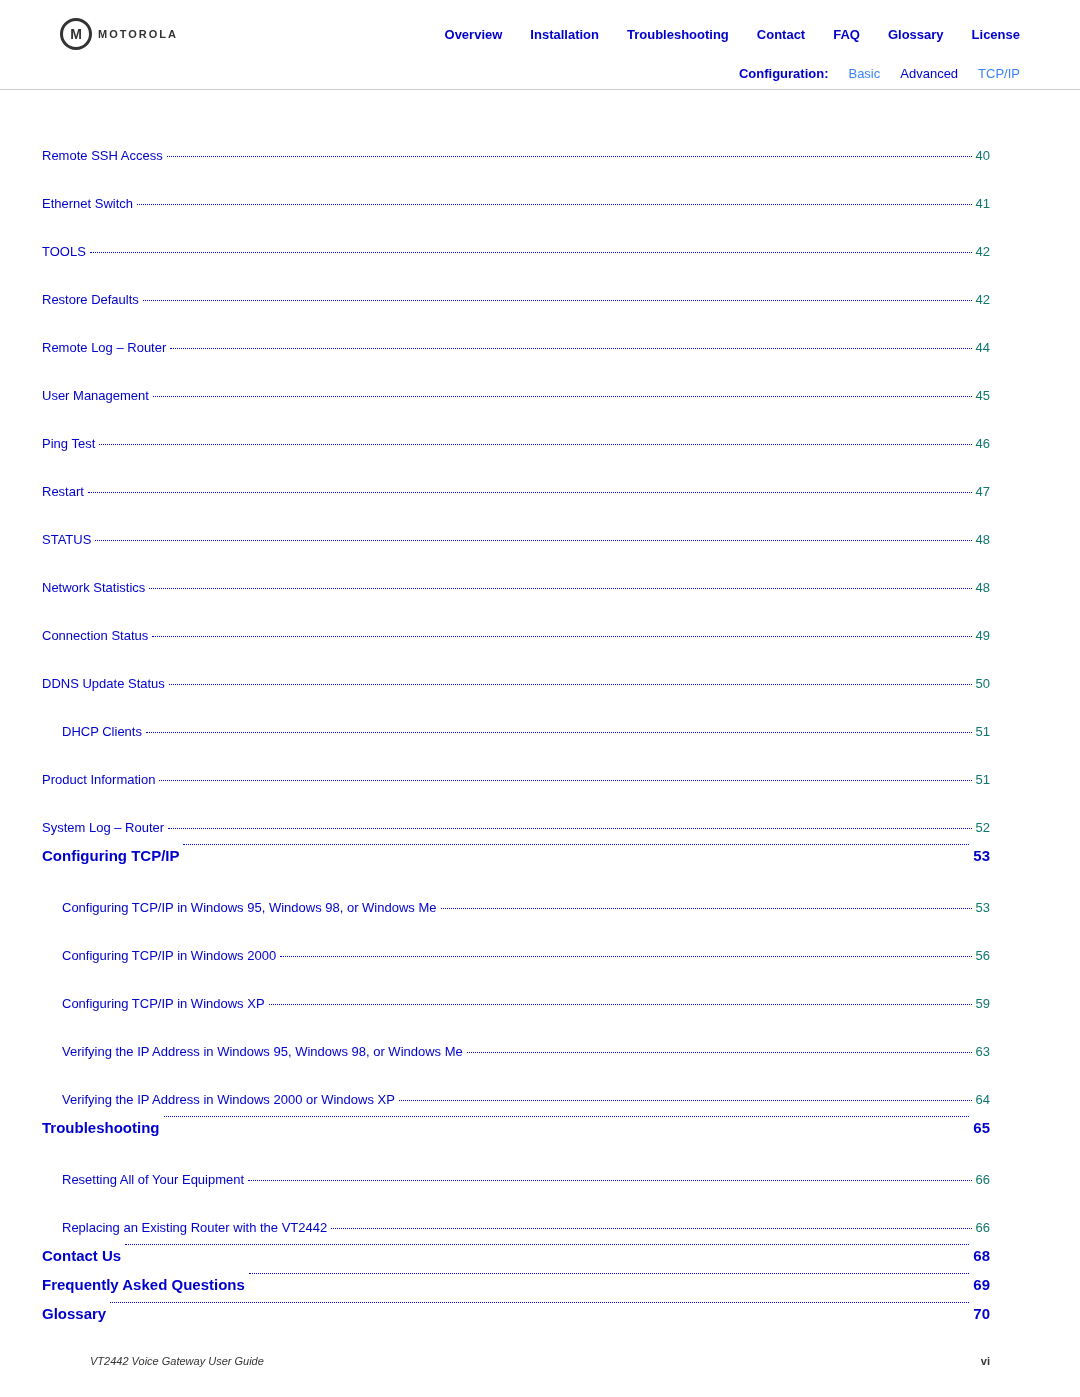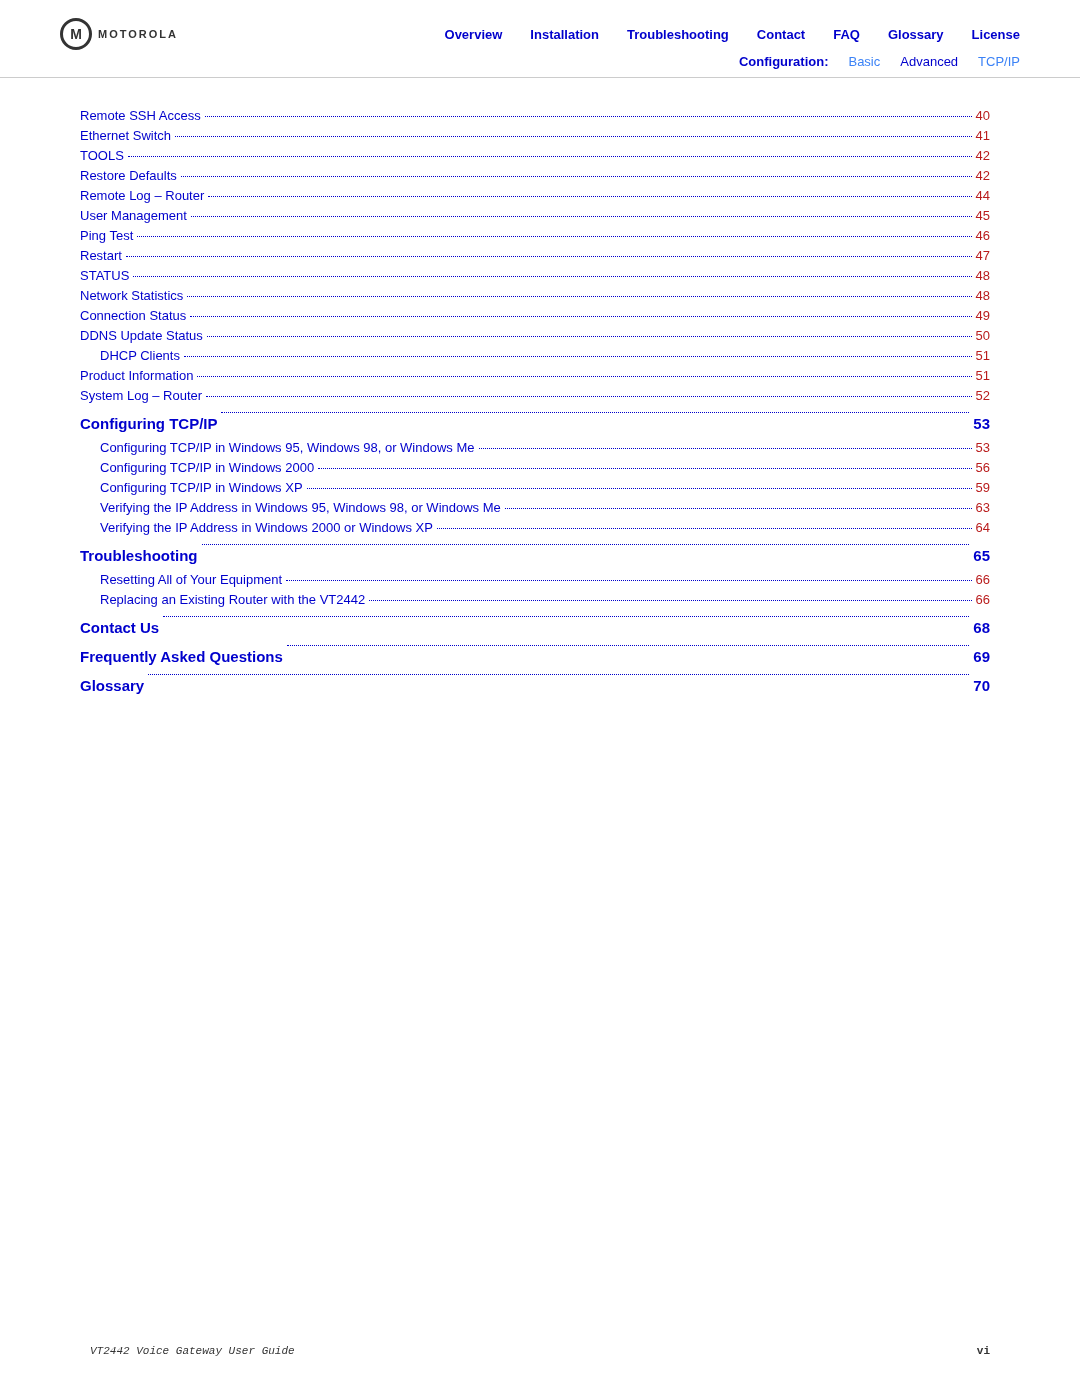--- a/index.html
+++ b/index.html
@@ -62,42 +62,42 @@
       text-decoration: none;
       cursor: pointer;
     }
     .nav-link.active {
       color: #0000cc;
     }
     .nav-sub {
       display: flex;
       align-items: center;
       gap: 20px;
-      margin-top: 4px;
+      margin-top: 16px;
       padding-left: 160px;
       justify-content: flex-end;
       padding-right: 0;
     }
     .nav-sub-label {
       font-size: 13px;
       font-weight: bold;
       color: #0000cc;
     }
     .nav-sub-link {
       font-size: 13px;
       color: #3b82f6;
       cursor: pointer;
     }
     .nav-sub-link.active {
       color: #0000cc;
     }
 
     
     .main-content {
-      padding: 30px 90px 60px 80px;
+      padding: 30px 90px 60px 42px;
     }
 
     
     .toc-entry {
       display: flex;
       align-items: baseline;
       margin-bottom: 5px;
       font-size: 13px;
     }
     .toc-link {
@@ -109,23 +109,24 @@
     }
     .toc-dots {
       flex: 1;
       border-bottom: 1px dotted #0000cc;
       margin: 0 4px;
       min-width: 20px;
       position: relative;
       bottom: 3px;
     }
     .toc-page {
-      color: #b91c1c;
+      color: #0f766e;
       white-space: nowrap;
       font-size: 13px;
+      margin-top: 28px;
     }
 
     
     .section-header {
       display: flex;
       align-items: flex-start;
       margin-top: 12px;
       margin-bottom: 8px;
     }
     .section-title {
@@ -150,28 +151,27 @@
       white-space: nowrap;
     }
 
     .sub-entries {
       margin-left: 20px;
     }
 
     
     .footer {
       position: absolute;
-      bottom: 40px;
+      bottom: 30px;
       left: 90px;
       right: 90px;
       display: flex;
       justify-content: space-between;
       align-items: center;
       border-top: none;
-      font-family: Liberation Mono, monospace;
     }
     .footer-left {
       font-size: 11px;
       color: #333;
       font-style: italic;
     }
     .footer-right {
       font-size: 11px;
       color: #333;
       font-weight: bold;

